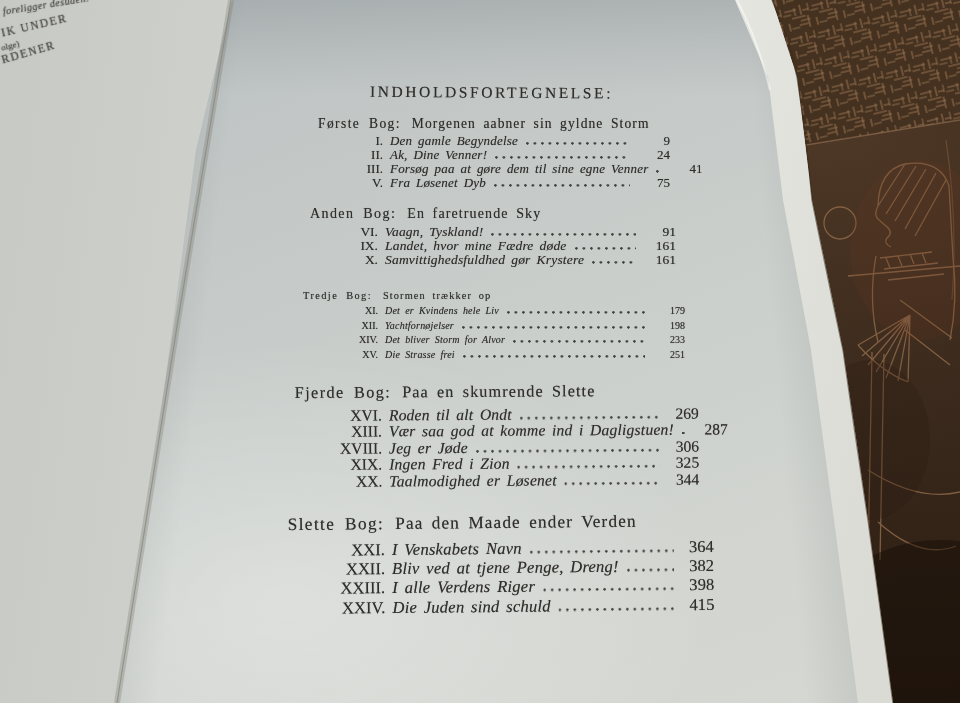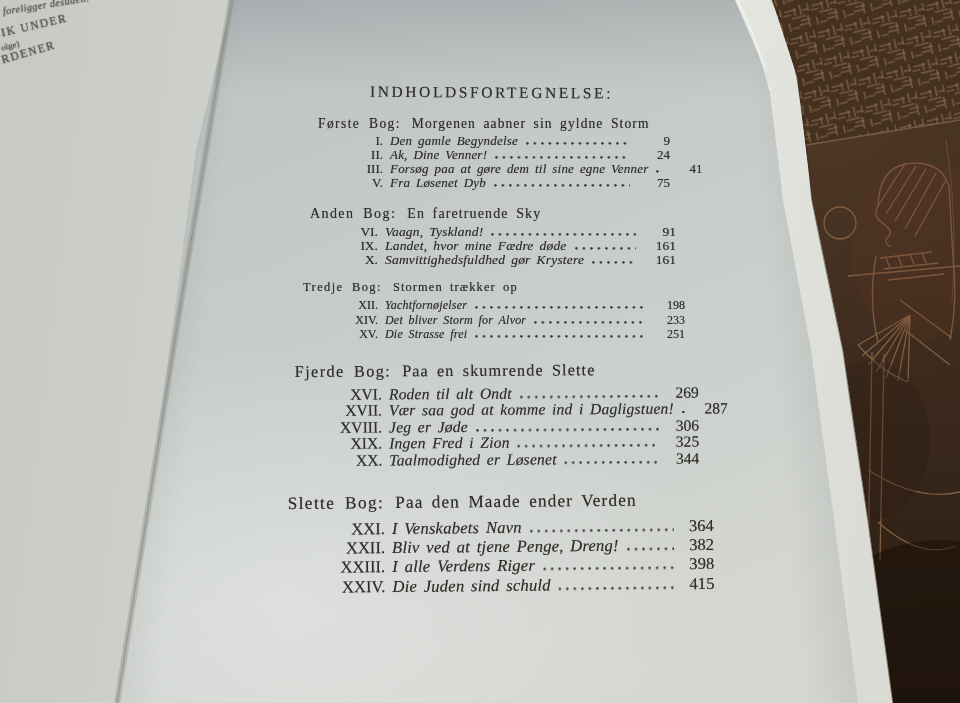--- a/index.html
+++ b/index.html
@@ -60,21 +60,21 @@
   .chapter-row{display:flex;align-items:baseline;}
   .chapter-number{flex:none;width:var(--numw);text-align:right;padding-right:7px;box-sizing:border-box;}
   .chapter-title{flex:none;font-style:italic;letter-spacing:.2px;word-spacing:2.4px;}
   .dot-leader{flex:1 1 6px;min-width:6px;height:3px;margin:0 6px 0 8px;
     background-image:radial-gradient(circle at 1.4px 1.4px,rgba(45,44,42,.85) 1.05px,rgba(45,44,42,0) 1.5px);
     background-size:7.5px 3px;background-repeat:repeat-x;background-position:left bottom;}
   .chapter-page{flex:none;min-width:34px;text-align:right;}
 
   .s0{margin:14px 0 0 30px;width:352px;font-size:13px;  --numw:72px;} .s0 .chapter-row{line-height:13.9px;}
   .s1{margin:15px 0 0 22px;width:366px;font-size:13.5px;--numw:75px;} .s1 .chapter-row{line-height:14.1px;}
-  .s2{margin:13px 0 0 15px;width:382px;font-size:12px;--numw:82px;} .s2 .chapter-row{line-height:14.7px;}
+  .s2{margin:23px 0 0 15px;width:382px;font-size:10px;--numw:82px;} .s2 .chapter-row{line-height:14.7px;}
   .s3{margin:21px 0 0 7px; width:404px;font-size:15.6px;--numw:94px;} .s3 .chapter-row{line-height:16.4px;}
   .s3{transform:rotate(-.35deg);transform-origin:left center;}
   .s4{margin:25px 0 0 0;  width:426px;font-size:16.6px;--numw:104px;}.s4 .chapter-row{line-height:19.2px;}
   .s4{transform:rotate(-.55deg);transform-origin:left center;}
   .s0 .book-heading{margin-bottom:2px}.s3 .book-heading{margin-bottom:5px}.s4 .book-heading{margin-bottom:6px}
 </style>
 </head>
 <body>
 
 <div class="stage">
@@ -193,20 +193,26 @@
           <div class="chapter-row">
             <span class="chapter-number">X.</span>
             <span class="chapter-title">Samvittighedsfuldhed gør Krystere</span>
             <span class="dot-leader"></span>
             <span class="chapter-page">161</span>
           </div>
         </section>
         <section class="toc-section s2">
           <div class="book-heading"><span class="book-label">Tredje Bog:</span><span class="book-subtitle">Stormen trækker op</span></div>
           <div class="chapter-row">
+            <span class="chapter-number">XI.</span>
+            <span class="chapter-title">Det er Kvindens hele Liv</span>
+            <span class="dot-leader"></span>
+            <span class="chapter-page">179</span>
+          </div>
+          <div class="chapter-row">
             <span class="chapter-number">XII.</span>
             <span class="chapter-title">Yachtfornøjelser</span>
             <span class="dot-leader"></span>
             <span class="chapter-page">198</span>
           </div>
           <div class="chapter-row">
             <span class="chapter-number">XIV.</span>
             <span class="chapter-title">Det bliver Storm for Alvor</span>
             <span class="dot-leader"></span>
             <span class="chapter-page">233</span>
@@ -220,21 +226,21 @@
         </section>
         <section class="toc-section s3">
           <div class="book-heading"><span class="book-label">Fjerde Bog:</span><span class="book-subtitle">Paa en skumrende Slette</span></div>
           <div class="chapter-row">
             <span class="chapter-number">XVI.</span>
             <span class="chapter-title">Roden til alt Ondt</span>
             <span class="dot-leader"></span>
             <span class="chapter-page">269</span>
           </div>
           <div class="chapter-row">
-            <span class="chapter-number">XVII.</span>
+            <span class="chapter-number">XIII.</span>
             <span class="chapter-title">Vær saa god at komme ind i Dagligstuen!</span>
             <span class="dot-leader"></span>
             <span class="chapter-page">287</span>
           </div>
           <div class="chapter-row">
             <span class="chapter-number">XVIII.</span>
             <span class="chapter-title">Jeg er Jøde</span>
             <span class="dot-leader"></span>
             <span class="chapter-page">306</span>
           </div>

